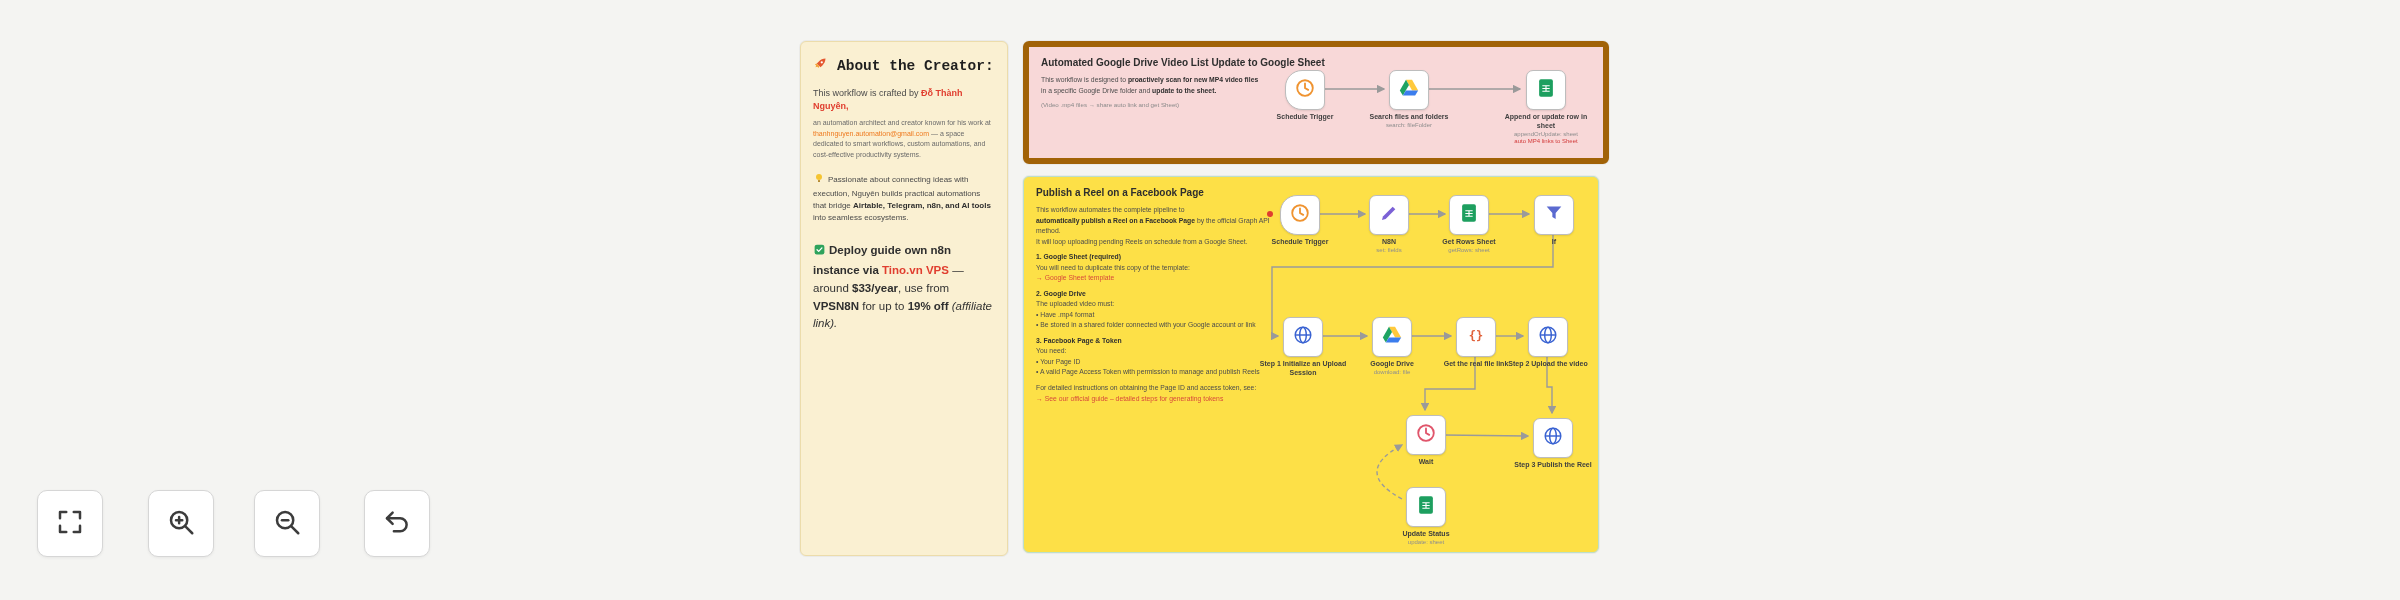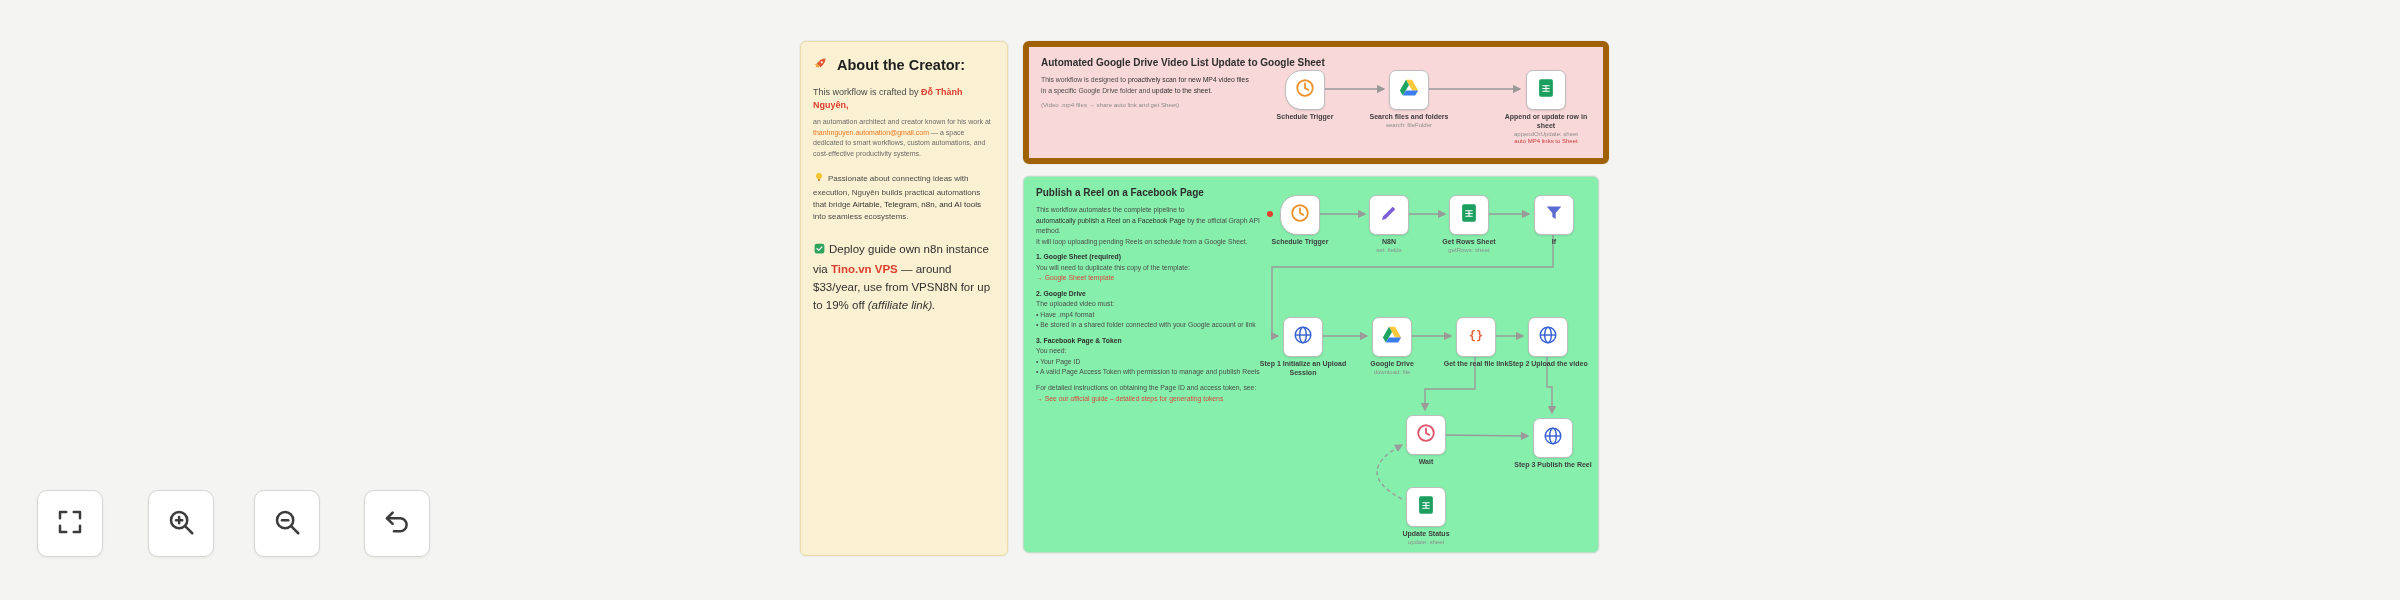--- a/index.html
+++ b/index.html
@@ -2,32 +2,32 @@
 <html><head>
 <meta charset="utf-8">
 <style>
   html,body{margin:0;padding:0;}
   .canvas{position:relative;width:2400px;height:600px;background:#f4f4f2;overflow:hidden;
           font-family:"Liberation Sans",sans-serif;}
   
   .note{position:absolute;border-radius:6px;box-shadow:0 0 0 1px rgba(0,0,0,0.04);}
   .note.yellow{background:#faf0d2;border:1px solid #ecdcab;}
   .note.pink{background:#f8d8d8;border:6px solid #a16207;}
-  .note.green{background:#86efac;border:1px solid #bcdfca;}
+  .note.green{background:#fde047;border:1px solid #bcdfca;}
   .note-inner{position:absolute;inset:0;padding:10px 12px;box-sizing:border-box;}
   .ntitle{font-size:10px;font-weight:700;color:#2e2e2e;margin:0 0 6px 0;line-height:1.2;}
   
-  .ytitle{display:flex;align-items:center;gap:6px;font-size:14.5px;font-weight:700;color:#1f1f1f;margin:4px 0 6px 0;}
+  .ytitle{display:flex;align-items:center;gap:6px;font-size:14.5px;font-weight:700;color:#1f1f1f;margin:4px 0 6px 0;font-family:Liberation Mono, monospace;}
   .yp1{font-size:9px;color:#4a4a4a;line-height:1.45;margin:12px 0 0 0;}
   .yp2{font-size:7px;color:#6a6a6a;line-height:1.5;margin:5px 0 0 0;}
   .yp3{font-size:8px;color:#4a4a4a;line-height:1.5;margin:12px 0 0 0;}
   .ydeploy{font-size:11.5px;color:#333;line-height:1.55;margin:18px 0 0 0;}
   .red{color:#e03e2f;font-weight:700;}
   .orange{color:#ee7a1f;}
-  .b{font-weight:400;color:#2f2f2f;}
+  .b{font-weight:700;color:#2f2f2f;}
   .it{font-style:italic;}
   .mini-ic{display:inline-block;vertical-align:-2px;margin-right:3px;}
   
   .pb{font-size:6.8px;color:#4c4c4c;line-height:1.6;margin:0;}
   .pb.small{font-size:6.2px;color:#8a8a8a;margin-top:3px;}
   .gb{font-size:6.8px;color:#4c4c4c;line-height:1.55;margin:0;width:245px;}
   .gb.b{font-weight:700;color:#2f2f2f;}
   .gb.rd{color:#d84a3b;}
   .gap{margin-top:5px;}
   

